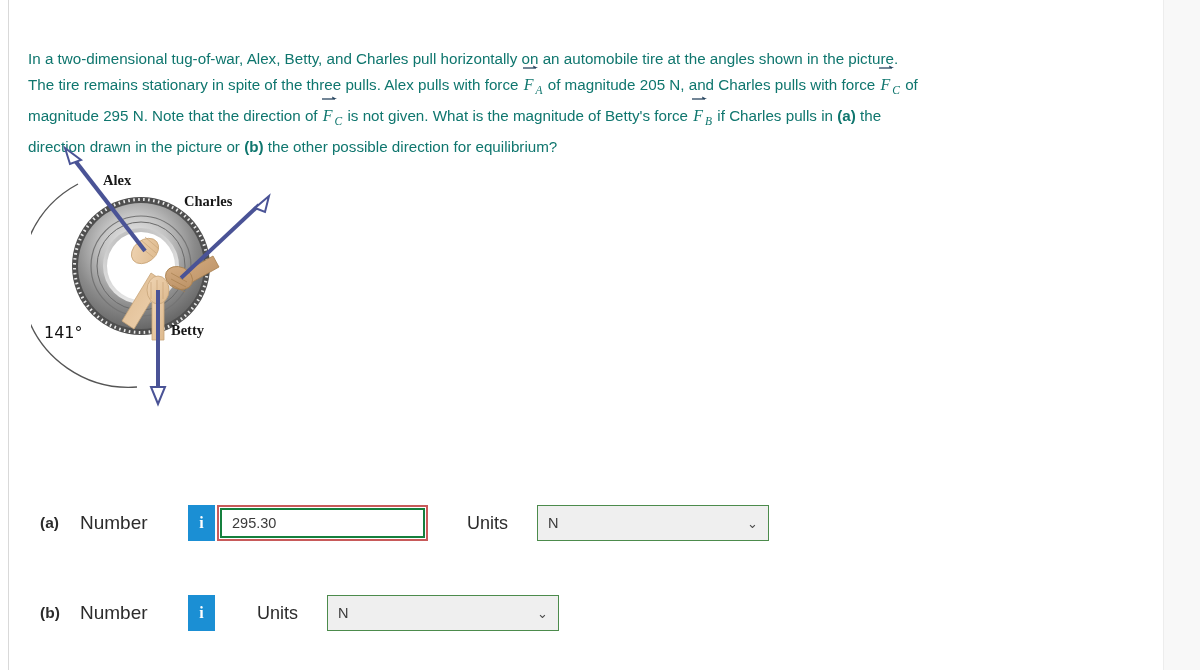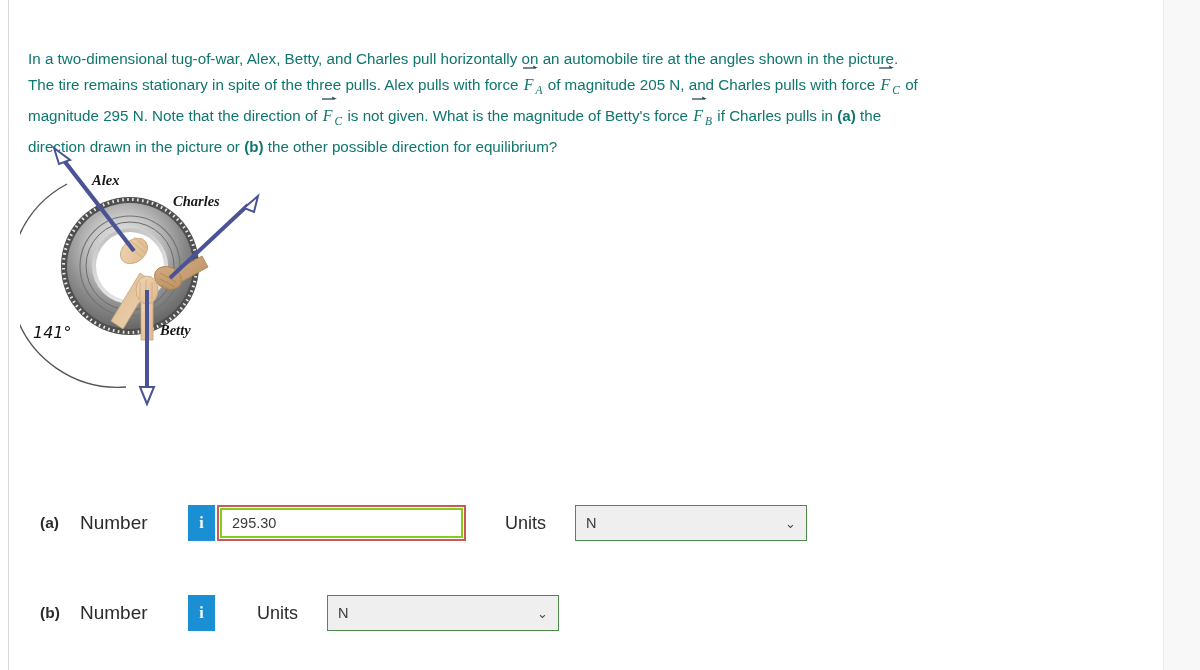--- a/index.html
+++ b/index.html
@@ -75,25 +75,24 @@
     font-style: italic;
     font-size: 11.5px;
     vertical-align: sub;
     padding-left: 2px;
   }
   .bold { font-weight: bold; }
 
   
   #figure {
     position: absolute;
-    left: 20px;
+    left: 31px;
     top: 132px;
     width: 300px;
     height: 290px;
-    font-style: italic;
   }
 
   
   .answer-row {
     position: absolute;
     left: 40px;
     height: 40px;
     display: flex;
     align-items: center;
   }
@@ -122,23 +121,23 @@
     font-weight: bold;
     font-style: normal;
     font-size: 16px;
     display: flex;
     align-items: center;
     justify-content: center;
     cursor: pointer;
     padding: 0;
   }
   .num-input {
-    width: 243px;
+    width: 205px;
     height: 30px;
-    border: 2px solid #84cc16;
+    border: 2px solid #15803d;
     outline: 2px solid #c85a5a;
     outline-offset: 1px;
     background: #ffffff;
     font-family: "Liberation Sans", sans-serif;
     font-size: 14.5px;
     color: #3b3b3b;
     padding: 0 10px;
     margin-left: 5px;
     box-sizing: border-box;
   }

